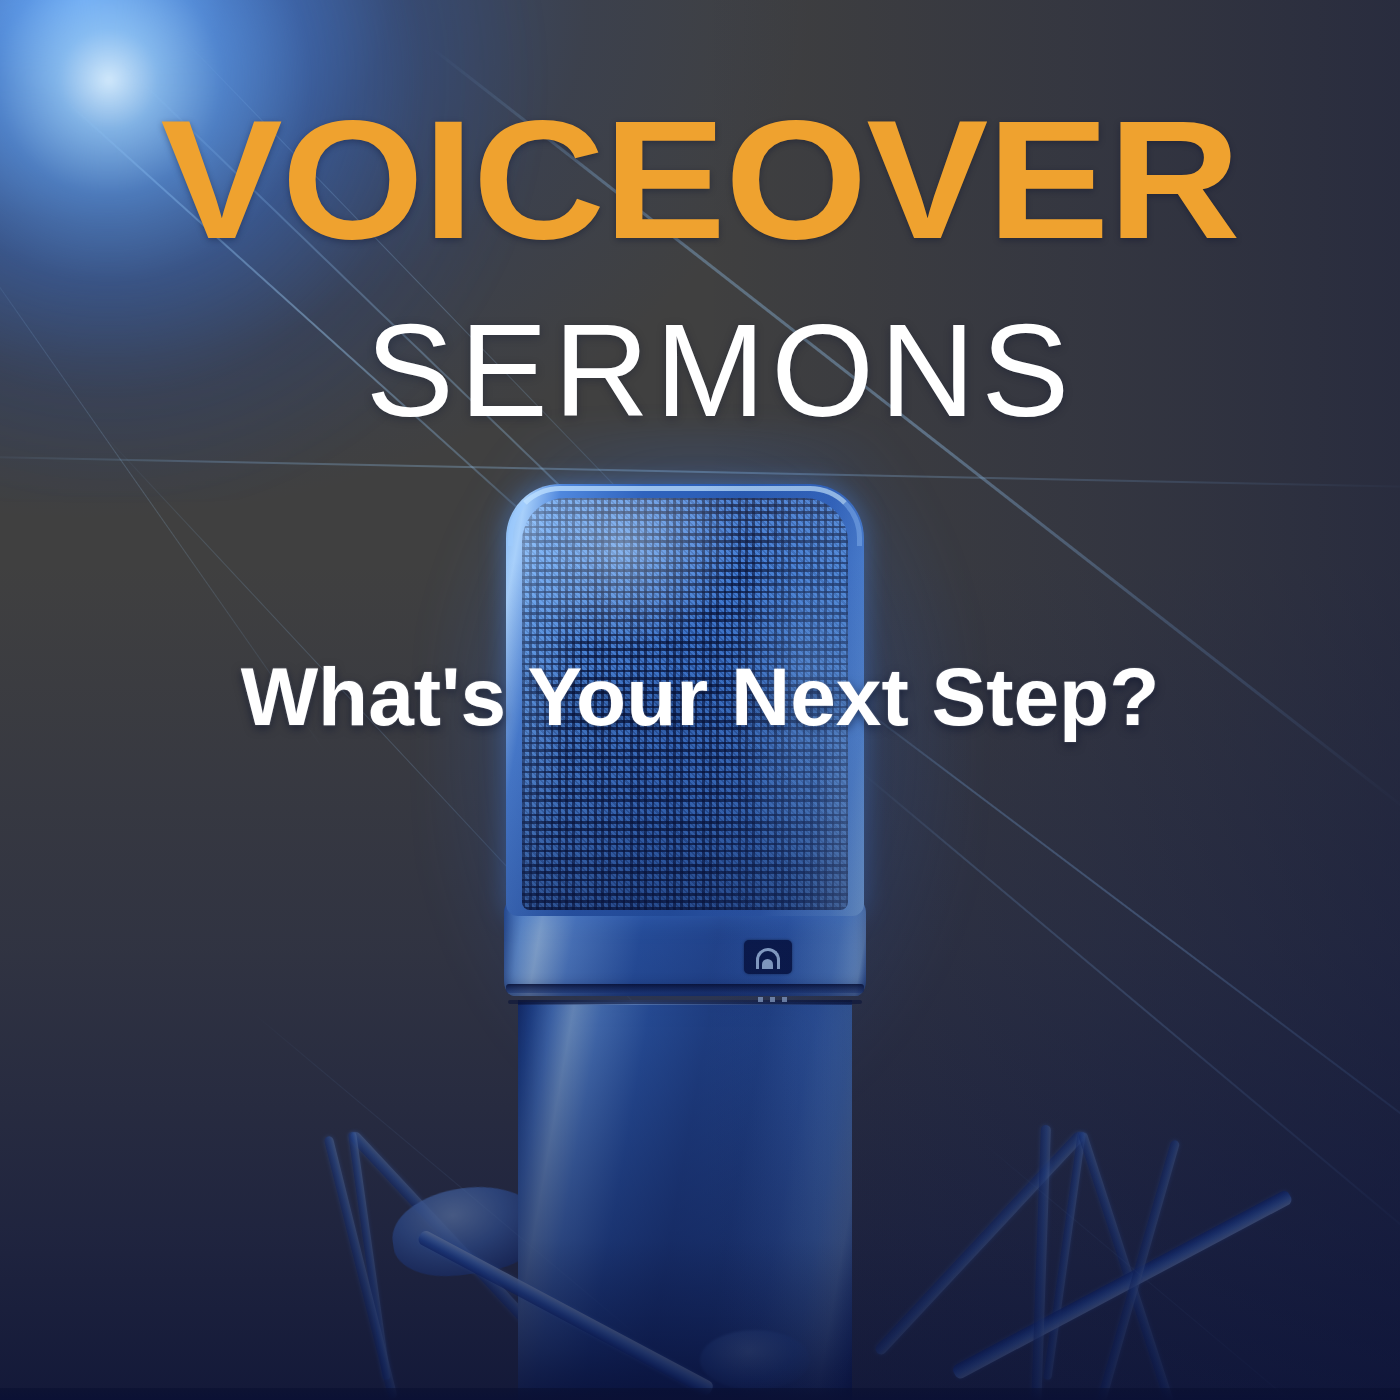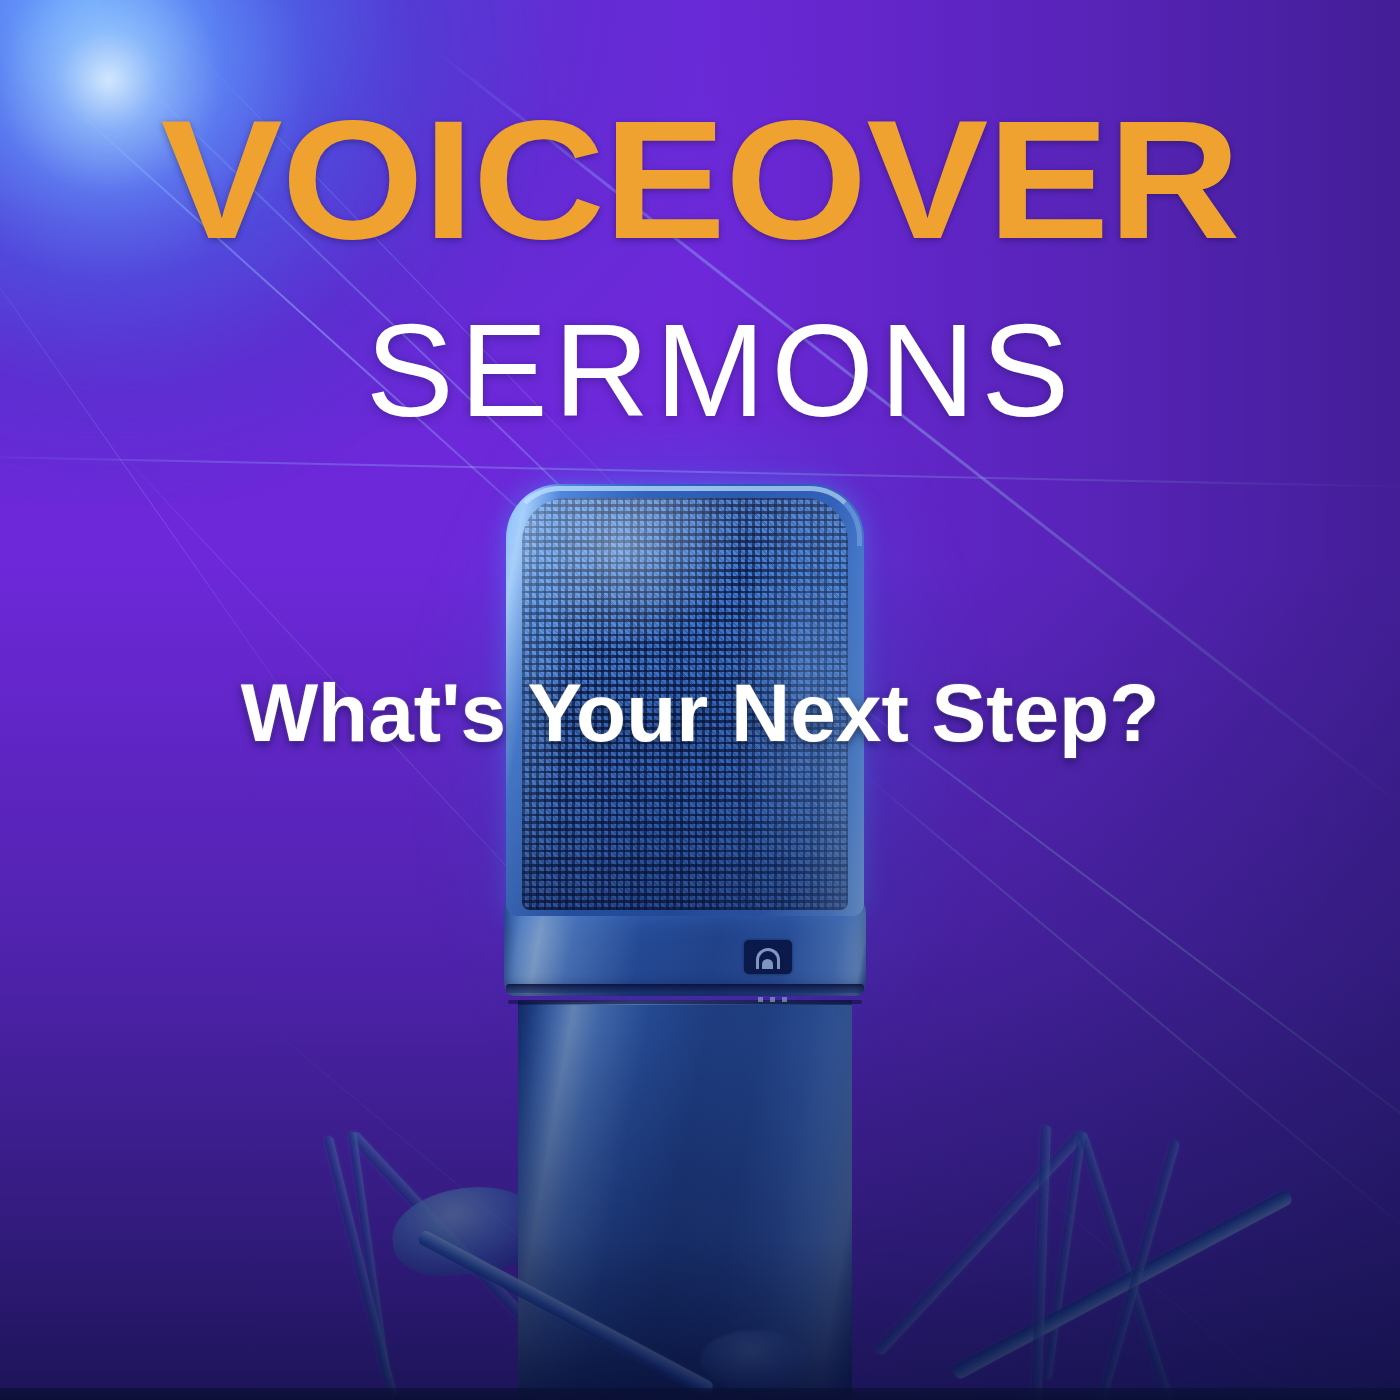--- a/index.html
+++ b/index.html
@@ -6,21 +6,21 @@
     margin: 0;
     padding: 0;
     background: #0d1840;
   }
   #cover {
     position: relative;
     width: 1400px;
     height: 1400px;
     overflow: hidden;
     font-family: "Liberation Sans", sans-serif;
-    background: #6d28d9;
+    background: #404040;
   }
 
   
   .bg-base {
     position: absolute;
     inset: 0;
     background:
       radial-gradient(ellipse 1500px 1100px at 8% 2%,
           #3f7ddd 0%, #2a5cc0 13%, #1f45a0 27%, #1b3683 43%, #192d६e 0%) ,
       linear-gradient(160deg, #2a5cc2 0%, #21479f 16%, #1c3781 33%, #1a2e6c 52%, #182a5f 72%, #151f4e 100%);
@@ -331,21 +331,21 @@
     font-size: 132px;
     line-height: 1;
     letter-spacing: 6px;
     white-space: nowrap;
     text-shadow: 0 2px 10px rgba(5,12,40,0.30);
     margin-left: 41px;
   }
   .tagline {
     position: absolute;
     left: 0; right: 0;
-    top: 672px;
+    top: 656px;
     text-align: center;
     color: #ffffff;
     font-family: "Liberation Sans", sans-serif;
     font-weight: bold;
     font-size: 82px;
     line-height: 1;
     letter-spacing: 0px;
     white-space: nowrap;
     text-shadow: 0 3px 10px rgba(5,12,40,0.55), 0 0 2px rgba(255,255,255,0.4);
   }

